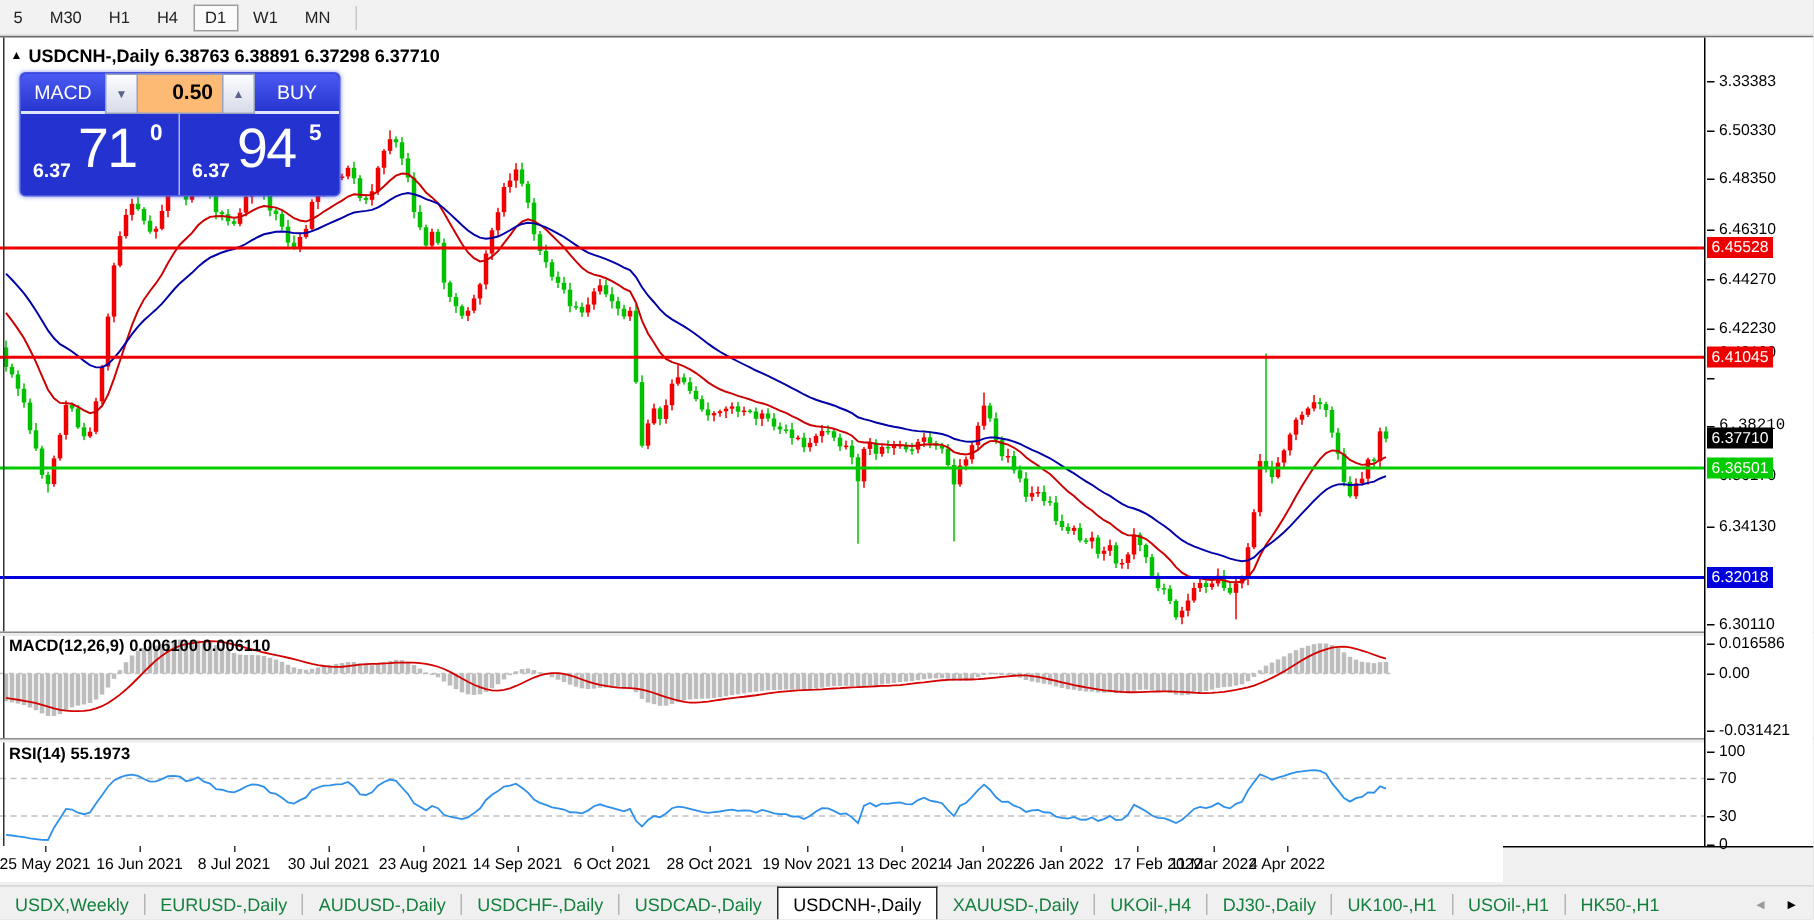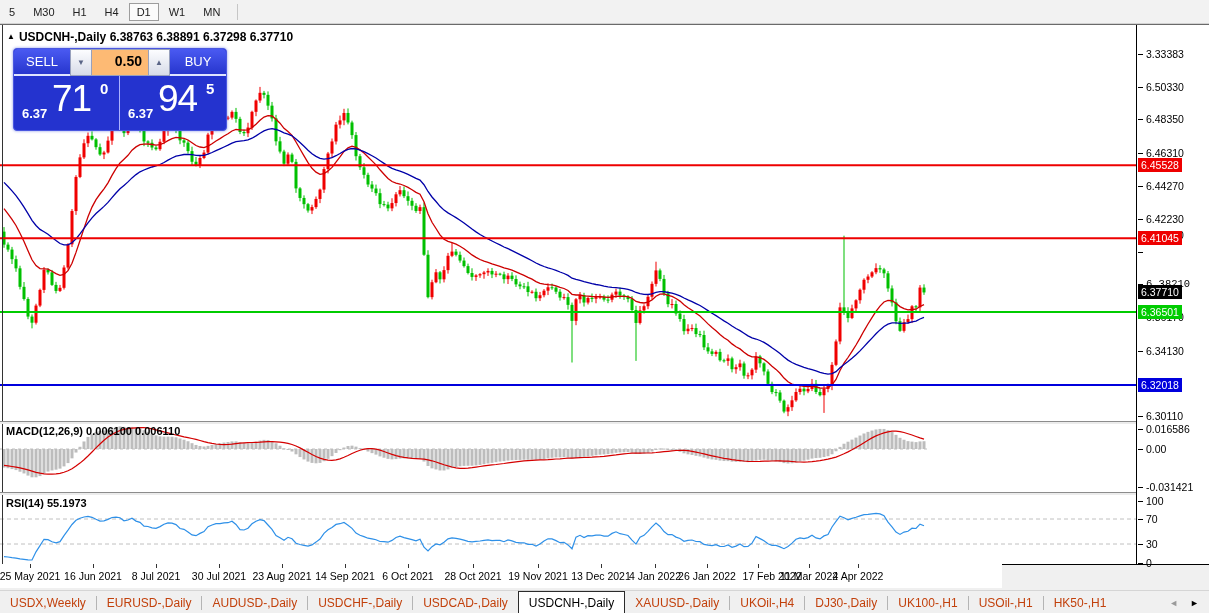--- a/index.html
+++ b/index.html
@@ -53,21 +53,21 @@
   .tp-sup{position:absolute;left:86px;top:4px;font-size:15px;font-weight:700;}
 
   
   .date-strip{position:absolute;left:0;top:564px;width:1002px;height:24px;background:#fff;}
   .date-tick{position:absolute;top:0;width:1px;height:4px;background:#333;}
   .date-label{position:absolute;top:6px;font-size:10.5px;color:#000;white-space:nowrap;transform:translateX(-50%);}
 
   
   .tab-bar{position:absolute;left:0;top:590px;width:1209px;height:23px;background:#f0f0f0;
            border-top:1px solid #d5d5d5;display:flex;align-items:center;}
-  .tab{font-size:12px;color:#c2410c;padding:3px 10px;white-space:nowrap;cursor:pointer;}
+  .tab{font-size:12px;color:#15803d;padding:3px 10px;white-space:nowrap;cursor:pointer;}
   .tab.active{background:#fff;color:#000;border:1px solid #2b2b2b;border-bottom:none;padding:4px 10px 5px 10px;}
   .tab-sep{width:1px;height:14px;background:#b4b4b4;}
   .tab-arrows{margin-left:auto;display:flex;align-items:center;padding-right:4px;}
   .tab-arrow{font-size:9px;padding:2px 6px;cursor:pointer;}
   .tab-arrow.disabled{color:#9a9a9a;}
 </style>
 </head>
 <body>
 
 <div class="screen">
@@ -793,21 +793,21 @@
 
     <div class="left-border"></div>
 
     <div class="chart-title">
       <span class="arrow">▲</span><span>USDCNH-,Daily</span>
       <span>6.38763 6.38891 6.37298 6.37710</span>
     </div>
 
     <div class="trade-panel">
       <div class="tp-top">
-        <div class="tp-btn tp-sell">SELL</div>
+        <div class="tp-btn tp-sell">MACD</div>
         <div class="tp-lot">
           <div class="tp-spin">▼</div>
           <div class="tp-vol">0.50</div>
           <div class="tp-spin">▲</div>
         </div>
         <div class="tp-btn tp-buy">BUY</div>
       </div>
       <div class="tp-quote tp-quote-sell">
         <span class="tp-small">6.37</span>
         <span class="tp-big">71</span>

